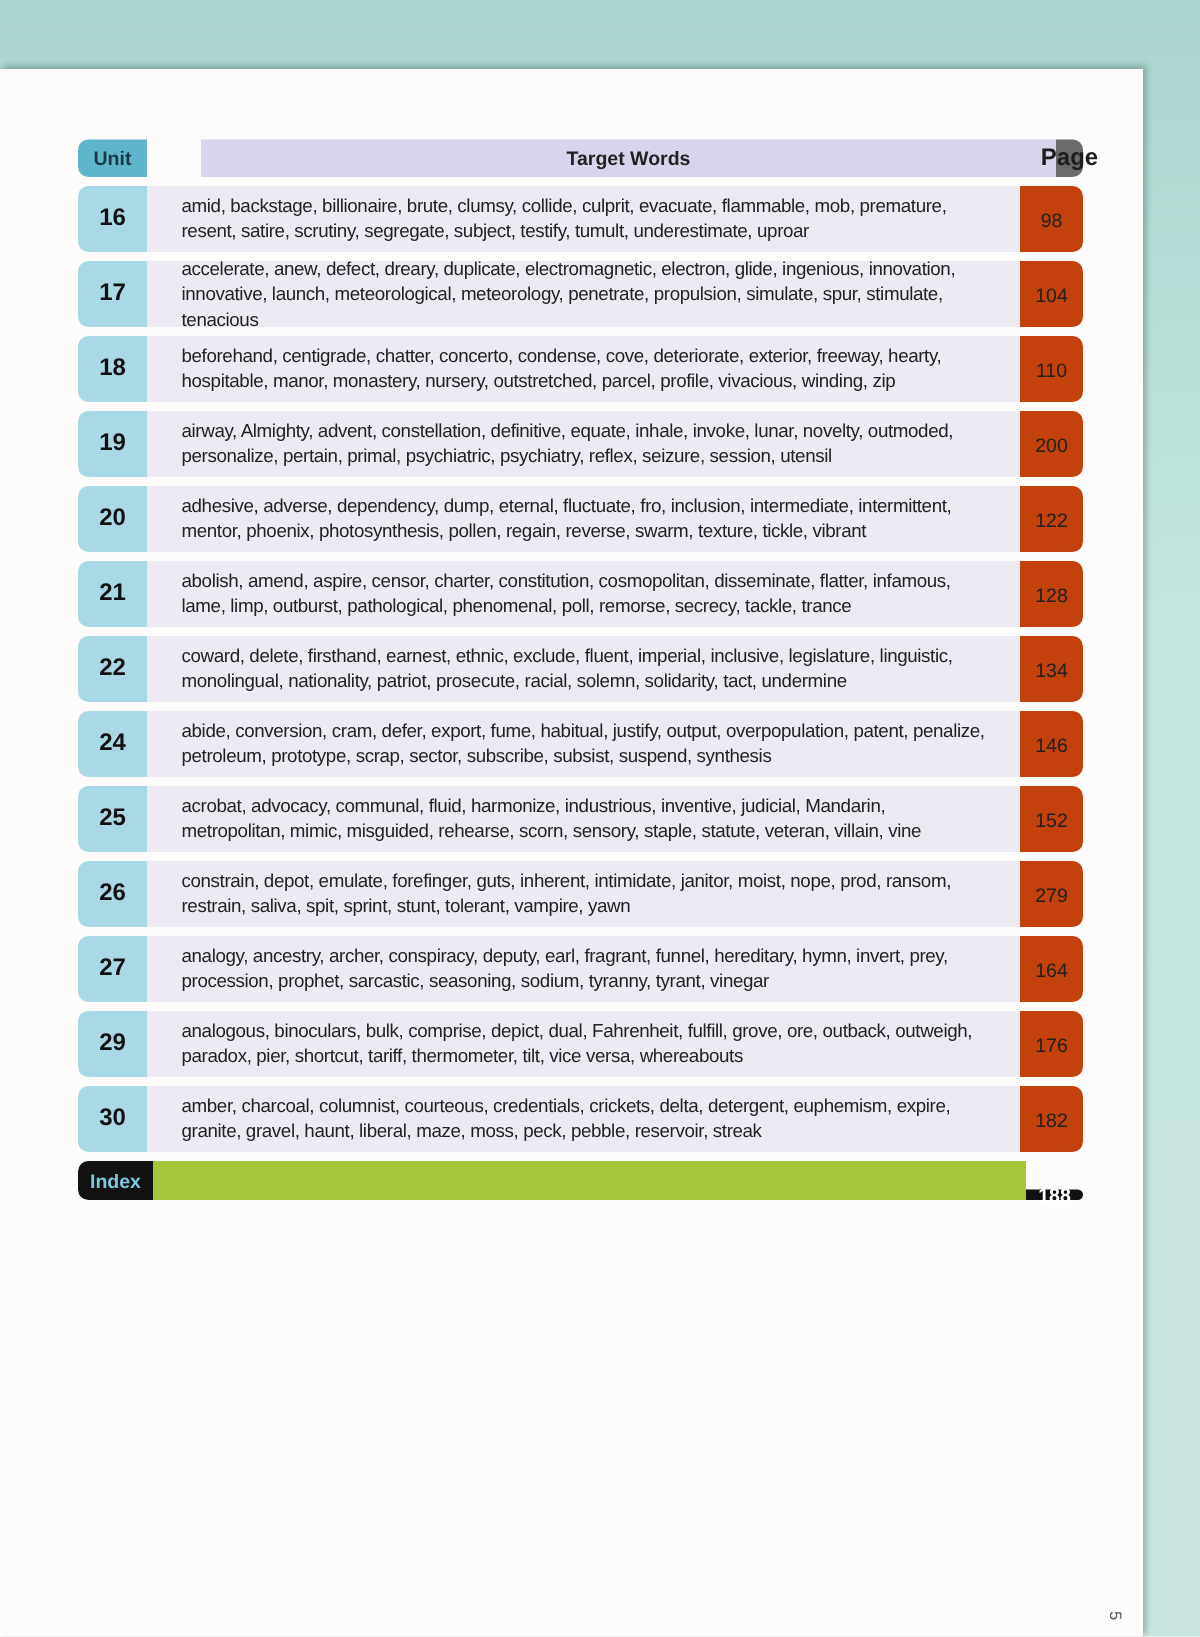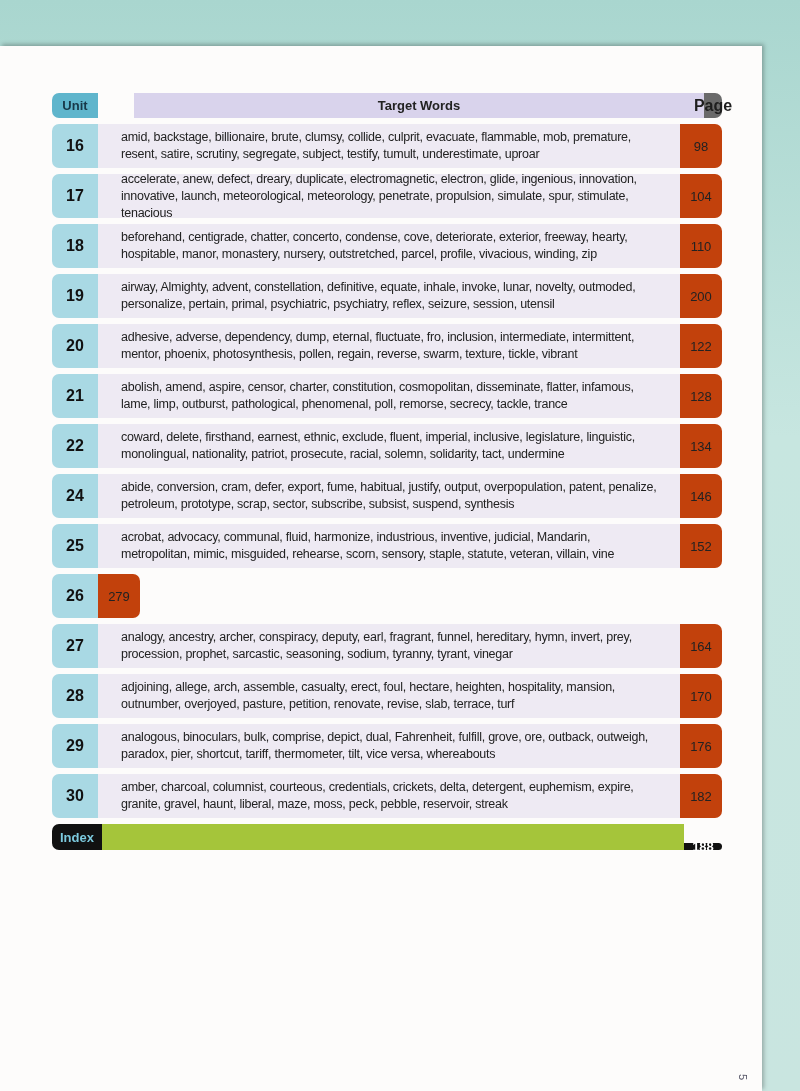--- a/index.html
+++ b/index.html
@@ -111,31 +111,27 @@
           <div class="words">abide, conversion, cram, defer, export, fume, habitual, justify, output, overpopulation, patent, penalize, petroleum, prototype, scrap, sector, subscribe, subsist, suspend, synthesis</div>
           <div class="page-col">146</div>
         </div>
         <div class="row">
           <div class="unit">25</div>
           <div class="words">acrobat, advocacy, communal, fluid, harmonize, industrious, inventive, judicial, Mandarin, metropolitan, mimic, misguided, rehearse, scorn, sensory, staple, statute, veteran, villain, vine</div>
           <div class="page-col">152</div>
         </div>
         <div class="row">
           <div class="unit">26</div>
+          <div class="words">constrain, depot, emulate, forefinger, guts, inherent, intimidate, janitor, moist, nope, prod, ransom, restrain, saliva, spit, sprint, stunt, tolerant, vampire, yawn</div>
           <div class="page-col">279</div>
         </div>
         <div class="row">
           <div class="unit">27</div>
           <div class="words">analogy, ancestry, archer, conspiracy, deputy, earl, fragrant, funnel, hereditary, hymn, invert, prey, procession, prophet, sarcastic, seasoning, sodium, tyranny, tyrant, vinegar</div>
           <div class="page-col">164</div>
-        </div>
-        <div class="row">
-          <div class="unit">28</div>
-          <div class="words">adjoining, allege, arch, assemble, casualty, erect, foul, hectare, heighten, hospitality, mansion, outnumber, overjoyed, pasture, petition, renovate, revise, slab, terrace, turf</div>
-          <div class="page-col">170</div>
         </div>
         <div class="row">
           <div class="unit">29</div>
           <div class="words">analogous, binoculars, bulk, comprise, depict, dual, Fahrenheit, fulfill, grove, ore, outback, outweigh, paradox, pier, shortcut, tariff, thermometer, tilt, vice versa, whereabouts</div>
           <div class="page-col">176</div>
         </div>
         <div class="row">
           <div class="unit">30</div>
           <div class="words">amber, charcoal, columnist, courteous, credentials, crickets, delta, detergent, euphemism, expire, granite, gravel, haunt, liberal, maze, moss, peck, pebble, reservoir, streak</div>
           <div class="page-col">182</div>

